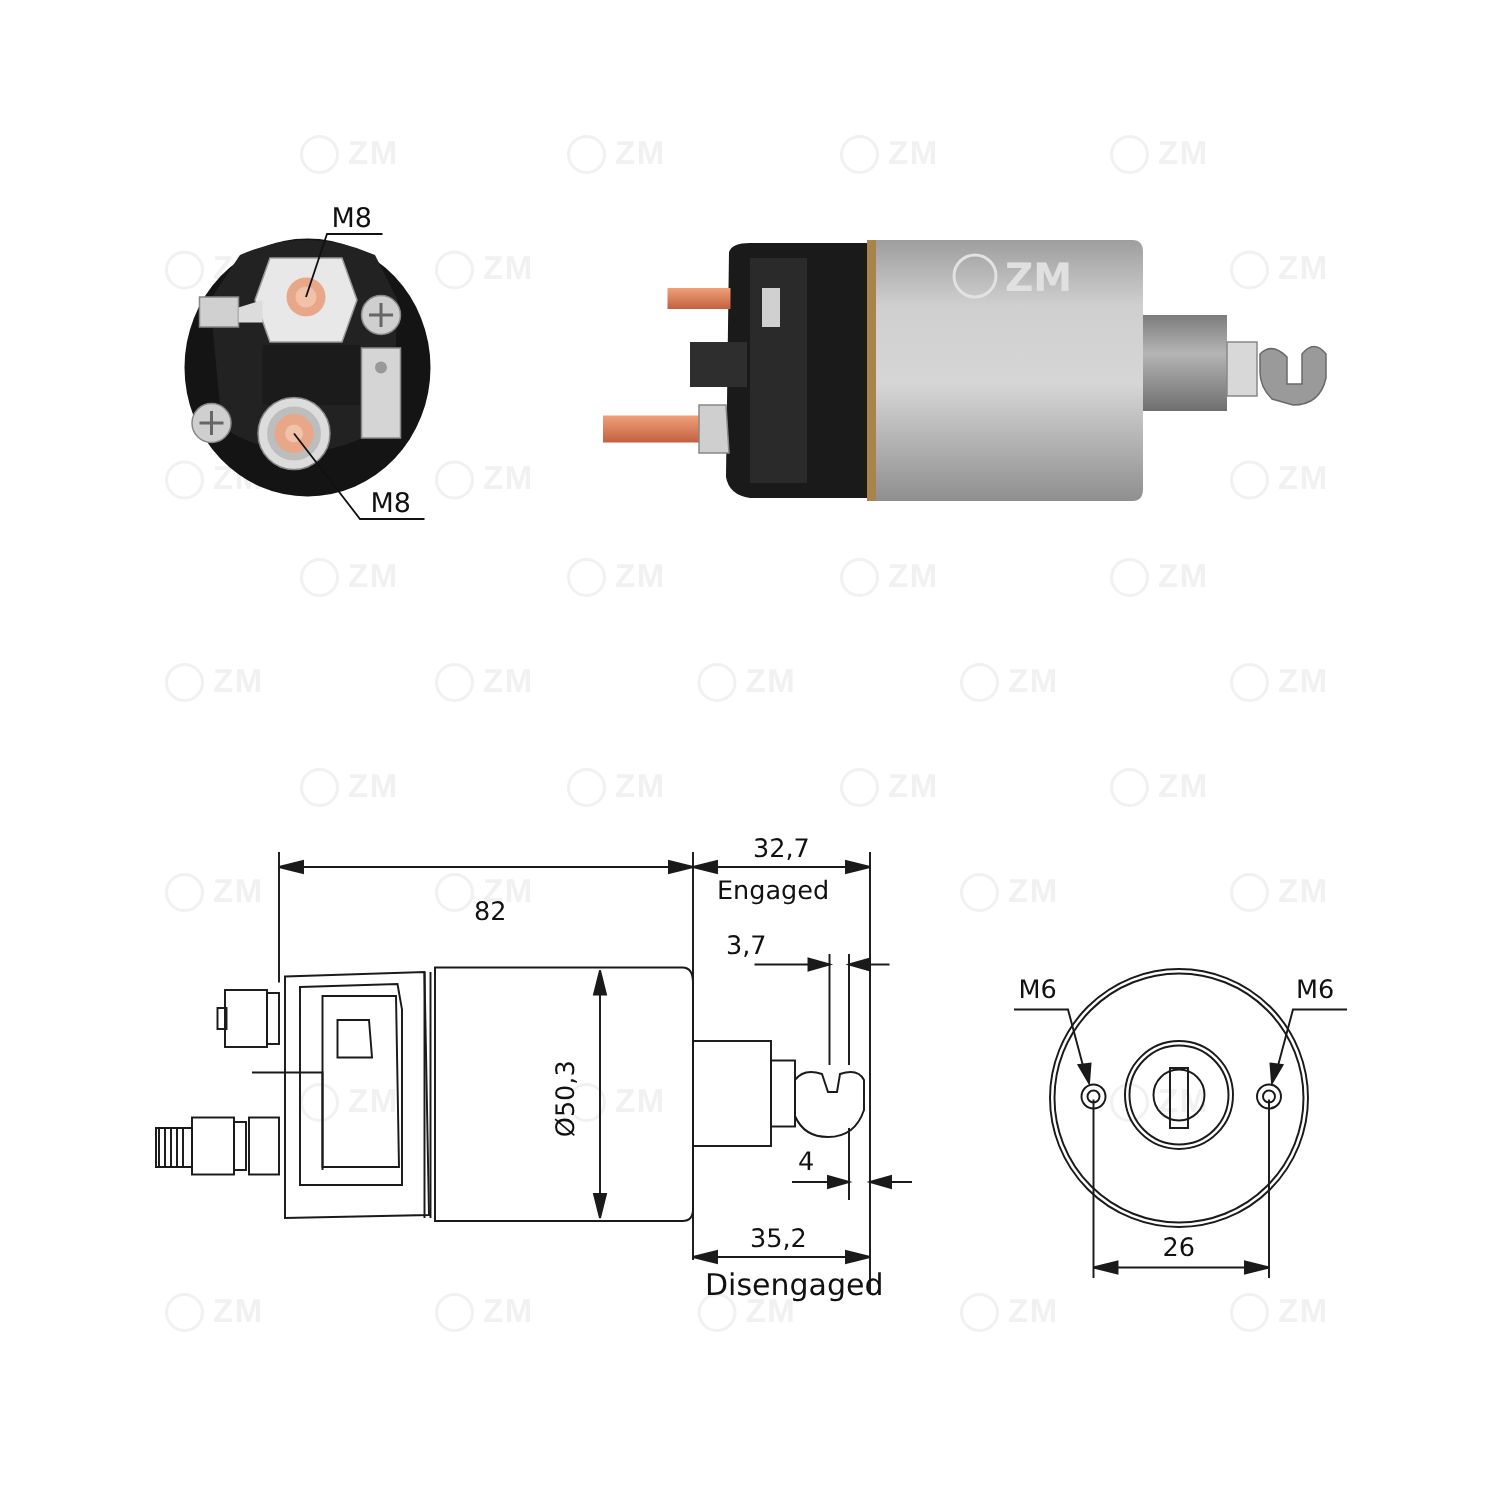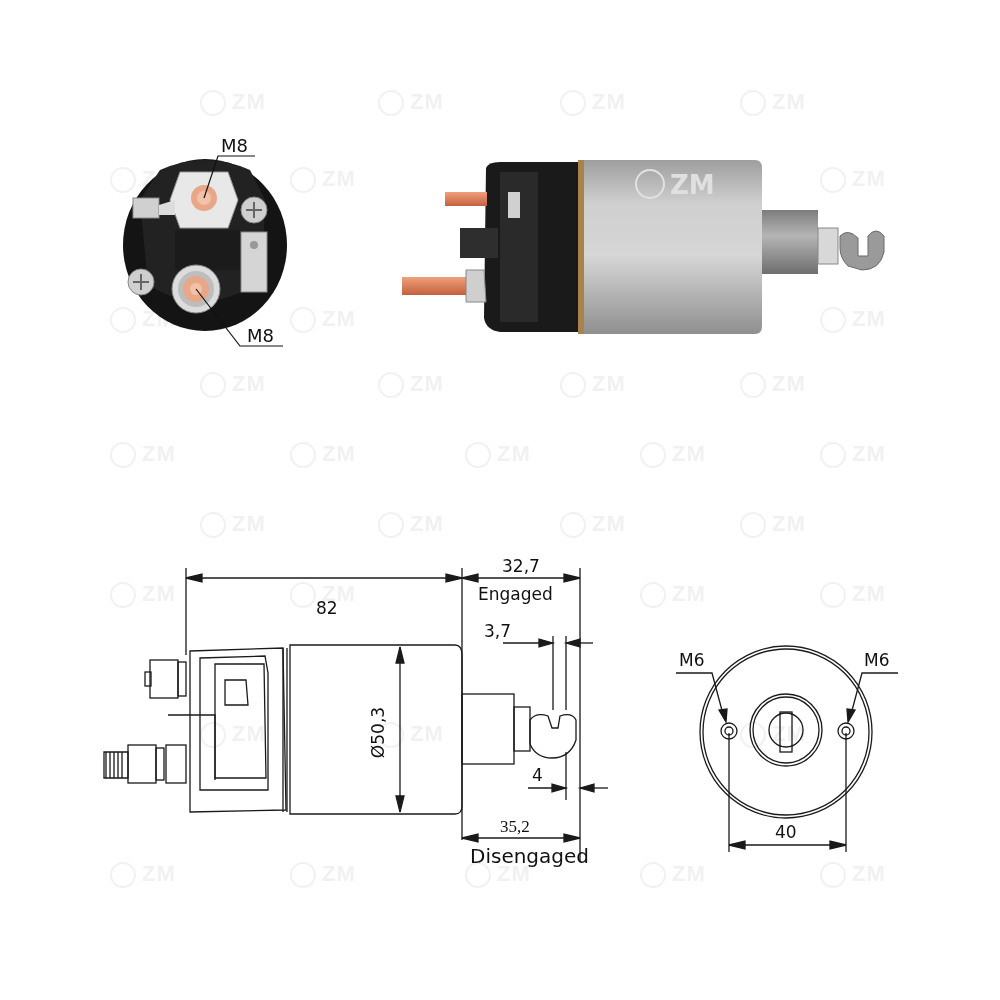--- a/index.html
+++ b/index.html
@@ -192,21 +192,21 @@
 
   <line x1="462" y1="838" x2="580" y2="838"></line>
   <polygon points="462,838 478,834 478,842" fill="#1a1a1a"></polygon>
   <polygon points="580,838 564,834 564,842" fill="#1a1a1a"></polygon>
 </svg>
 <div class="lbl" style="left:316px;top:558px;margin-top:42px;">82</div>
 <div class="lbl" style="left:502px;top:558px;">32,7</div>
 <div class="lbl" style="left:478px;top:586px;">Engaged</div>
 <div class="lbl" style="left:484px;top:623px;">3,7</div>
 <div class="lbl" style="left:532px;top:767px;">4</div>
-<div class="lbl" style="left:500px;top:818px;font-family:Liberation Serif, serif;">35,2</div>
+<div class="lbl" style="left:500px;top:818px;">35,2</div>
 <div class="lbl" style="left:470px;top:846px;font-size:20px;">Disengaged</div>
 <div class="lbl" style="left:348px;top:724px;transform:rotate(-90deg);transform-origin:center;width:60px;text-align:center;">Ø50,3</div>
 
 <svg class="layer" viewBox="0 0 1000 1000" fill="none" stroke="#1a1a1a" stroke-width="1.3">
   <circle cx="786" cy="732" r="86"></circle>
   <circle cx="786" cy="732" r="83"></circle>
   <circle cx="786" cy="730" r="36"></circle>
   <circle cx="786" cy="730" r="33"></circle>
   <circle cx="786" cy="730" r="17"></circle>
   <rect x="780" y="712" width="12" height="40"></rect>
@@ -222,13 +222,13 @@
   <polygon points="848,722 847,709 855,710" fill="#1a1a1a"></polygon>
 
   <line x1="729" y1="733" x2="729" y2="852"></line>
   <line x1="846" y1="733" x2="846" y2="852"></line>
   <line x1="729" y1="845" x2="846" y2="845"></line>
   <polygon points="729,845 745,841 745,849" fill="#1a1a1a"></polygon>
   <polygon points="846,845 830,841 830,849" fill="#1a1a1a"></polygon>
 </svg>
 <div class="lbl" style="left:679px;top:652px;">M6</div>
 <div class="lbl" style="left:864px;top:652px;">M6</div>
-<div class="lbl" style="left:775px;top:824px;">40</div>
+<div class="lbl" style="left:775px;top:824px;">26</div>
 
 </body></html>

